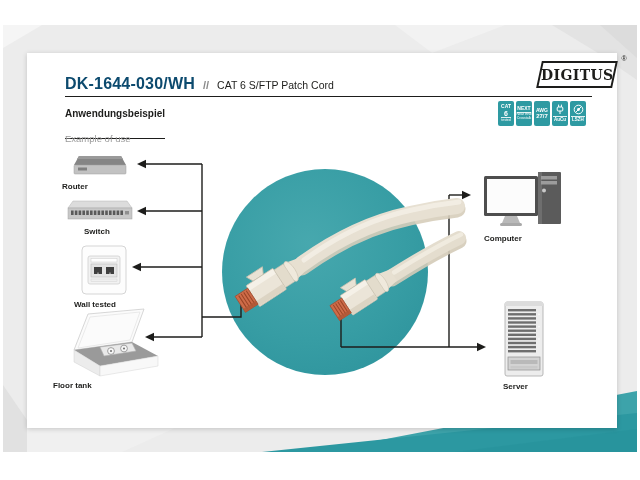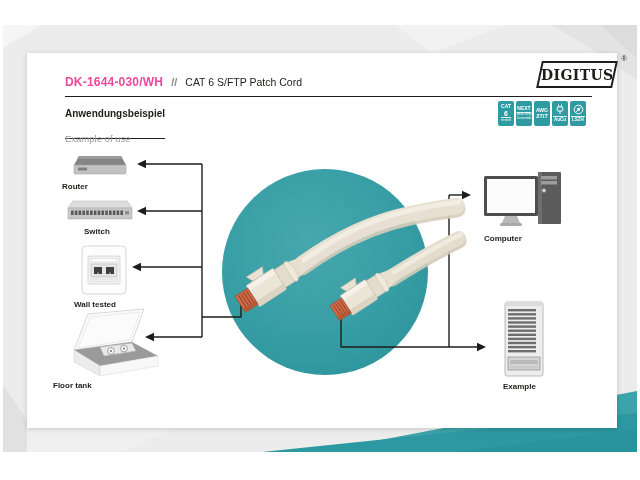--- a/index.html
+++ b/index.html
@@ -9,21 +9,21 @@
   .card{position:absolute;left:27px;top:53px;width:590px;height:375px;background:#ffffff;
         box-shadow:0 1px 5px rgba(0,0,0,0.18);}
   
   .logo{position:absolute;left:512px;top:8px;width:72px;height:23px;border:2px solid #1d1d1b;
         transform:skewX(-12deg);display:flex;align-items:center;justify-content:center;background:#fff;}
   .logo-text{transform:skewX(12deg);font-family:"DejaVu Serif",serif;font-weight:bold;
         font-size:14px;letter-spacing:0.4px;color:#1d1d1b;}
   .reg{position:absolute;top:-8px;right:-10px;font-size:7px;transform:skewX(12deg);color:#1d1d1b;}
   
   .header-row{position:absolute;left:38px;top:22px;display:flex;align-items:baseline;gap:8px;white-space:nowrap;}
-  .code{font-size:12px;font-weight:bold;color:#ec4899;letter-spacing:0.2px;}
+  .code{font-size:16px;font-weight:bold;color:#0c4a6e;letter-spacing:0.2px;}
   .sep{font-size:11px;font-weight:bold;color:#8a8a8a;}
   .ptitle{font-size:10.5px;color:#1d1d1b;}
   .hr{position:absolute;left:38px;top:43px;width:527px;height:1px;background:#1d1d1b;}
   
   .badges{position:absolute;left:471px;top:48px;display:flex;gap:2px;}
   .badge{width:16px;height:25px;background:#2E9AA2;border-radius:2px;color:#fff;
          display:flex;flex-direction:column;align-items:center;justify-content:center;
          text-align:center;line-height:1.05;overflow:hidden;}
   .b-top{font-size:5px;font-weight:bold;}
   .b-big{font-size:7px;font-weight:bold;}
@@ -265,15 +265,15 @@
         <rect x="5" y="50" width="28" height="2.4"></rect>
       </g>
       <circle cx="36" cy="14.3" r="0.9" fill="#FAFAFA"></circle>
       <circle cx="36" cy="26.6" r="0.9" fill="#FAFAFA"></circle>
       <circle cx="36" cy="38.9" r="0.9" fill="#FAFAFA"></circle>
       <rect x="5" y="57" width="32" height="13" fill="#D3D3D3" stroke="#8E8E8E" stroke-width="0.7"></rect>
       <rect x="7.5" y="60" width="27" height="4" fill="#B9B9B9"></rect>
       <rect x="7.5" y="66" width="27" height="2.5" fill="#C9C9C9"></rect>
     </svg>
   </div>
-  <div class="dev-label" style="left:503px;top:382px;width:42px;">Example</div>
+  <div class="dev-label" style="left:503px;top:382px;width:42px;">Server</div>
 
 </div>
 
 </body></html>

